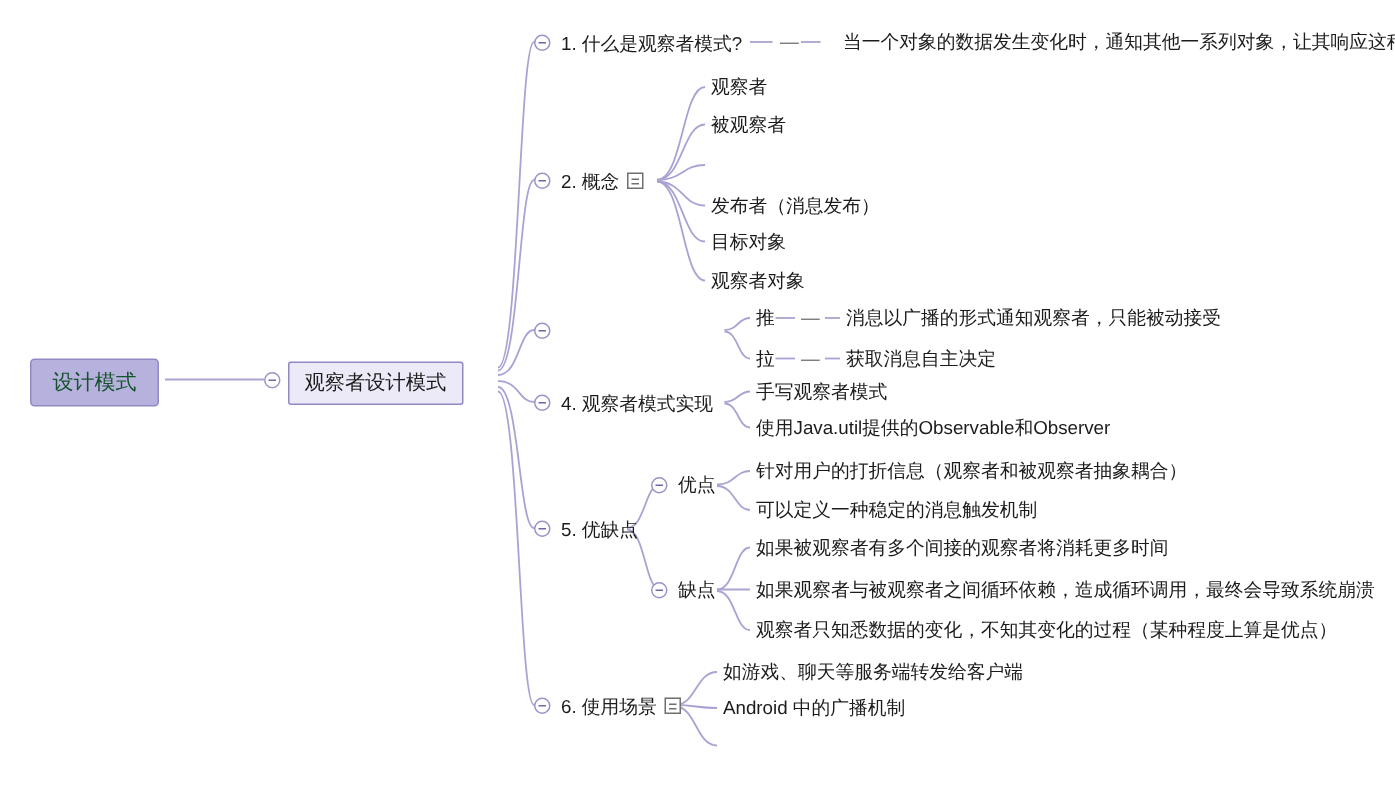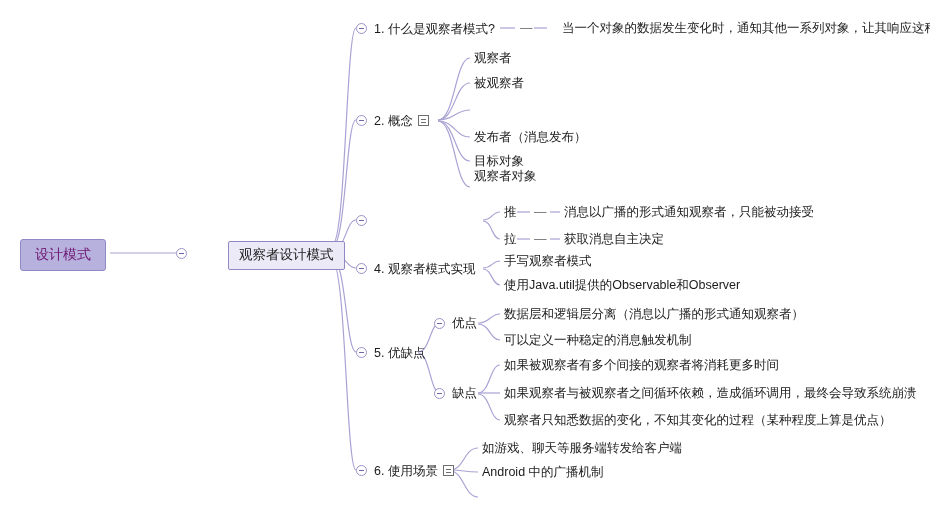--- a/index.html
+++ b/index.html
@@ -14,32 +14,31 @@
   }
   #canvas{position:absolute;left:0;top:0;width:930px;height:527px;}
   svg.links{position:absolute;left:0;top:0;width:930px;height:527px;pointer-events:none;}
   .node{position:absolute;white-space:nowrap;line-height:1.25;}
 
   
   .root{
     background:#b7b2dd;
     border:1px solid #8f89c4;
     border-radius:3px;
-    color:#701a75;
+    color:#14532d;
     padding:6px 14px;
     font-size:14px;
   }
   
   .lvl2{
     background:#eceaf7;
     border:1px solid #8f89c4;
     border-radius:2px;
     padding:5px 10px;
     font-size:13.5px;
-    margin-left:36px;
   }
   .lvl3{font-size:12.5px;padding:2px 2px;}
   .leaf{font-size:12.5px;padding:1px 2px;}
 
   
   .toggle{
     position:absolute;
     width:11px;height:11px;
     border:1px solid #9a93c9;
     border-radius:50%;
@@ -135,41 +134,41 @@
   <div class="node leaf" style="left:560px;top:20px;">当一个对象的数据发生变化时，通知其他一系列对象，让其响应这种变化</div>
 
   <div class="toggle" style="left:356px;top:115px;"></div>
   <div class="node lvl3" style="left:372px;top:112px;">
     <span>2. 概念</span><span class="note-icon"></span>
   </div>
   <div class="node leaf" style="left:472px;top:50px;">观察者</div>
   <div class="node leaf" style="left:472px;top:75px;">被观察者</div>
   <div class="node leaf" style="left:472px;top:129px;">发布者（消息发布）</div>
   <div class="node leaf" style="left:472px;top:153px;">目标对象</div>
-  <div class="node leaf" style="left:472px;top:168px;">观察者对象</div>
+  <div class="node leaf" style="left:472px;top:179px;">观察者对象</div>
 
   <div class="toggle" style="left:356px;top:215px;"></div>
   <div class="node leaf" style="left:502px;top:204px;">推</div>
   <div class="node leaf dash" style="left:532px;top:204px;">—</div>
   <div class="node leaf" style="left:562px;top:204px;">消息以广播的形式通知观察者，只能被动接受</div>
   <div class="node leaf" style="left:502px;top:231px;">拉</div>
   <div class="node leaf dash" style="left:532px;top:231px;">—</div>
   <div class="node leaf" style="left:562px;top:231px;">获取消息自主决定</div>
 
   <div class="toggle" style="left:356px;top:263px;"></div>
   <div class="node lvl3" style="left:372px;top:260px;">4. 观察者模式实现</div>
   <div class="node leaf" style="left:502px;top:253px;">手写观察者模式</div>
   <div class="node leaf" style="left:502px;top:277px;">使用Java.util提供的Observable和Observer</div>
 
   <div class="toggle" style="left:356px;top:347px;"></div>
   <div class="node lvl3" style="left:372px;top:344px;">5. 优缺点</div>
 
   <div class="toggle" style="left:434px;top:318px;"></div>
   <div class="node leaf" style="left:450px;top:315px;">优点</div>
-  <div class="node leaf" style="left:502px;top:306px;">数据层和逻辑层分离（消息以广播的形式通知观察者）</div>
+  <div class="node leaf" style="left:502px;top:306px;">针对用户的打折信息（观察者和被观察者抽象耦合）</div>
   <div class="node leaf" style="left:502px;top:332px;">可以定义一种稳定的消息触发机制</div>
 
   <div class="toggle" style="left:434px;top:388px;"></div>
   <div class="node leaf" style="left:450px;top:385px;">缺点</div>
   <div class="node leaf" style="left:502px;top:357px;">如果被观察者有多个间接的观察者将消耗更多时间</div>
   <div class="node leaf" style="left:502px;top:385px;">如果观察者与被观察者之间循环依赖，造成循环调用，最终会导致系统崩溃</div>
   <div class="node leaf" style="left:502px;top:412px;">观察者只知悉数据的变化，不知其变化的过程（某种程度上算是优点）</div>
 
   <div class="toggle" style="left:356px;top:465px;"></div>
   <div class="node lvl3" style="left:372px;top:462px;">

